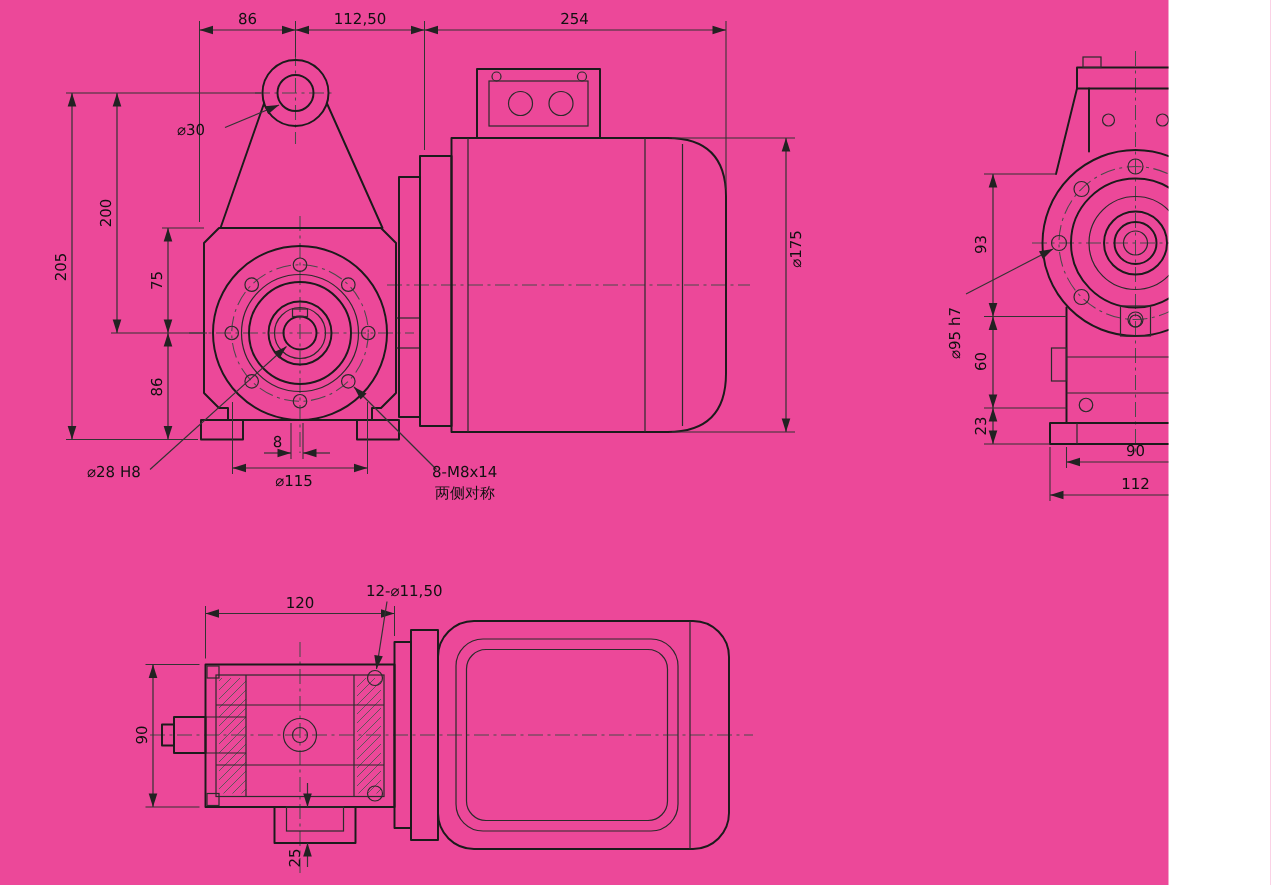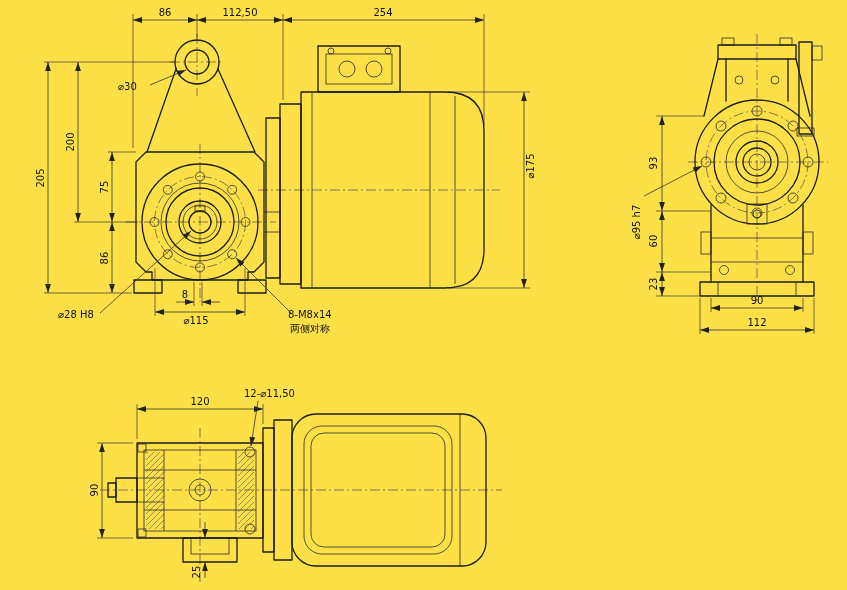--- a/index.html
+++ b/index.html
@@ -1,16 +1,16 @@
 <!DOCTYPE html>
 <html><head>
 <meta charset="utf-8">
 <style>
   html,body{margin:0;padding:0;background:#fff;}
-  .sheet{position:relative;width:847px;height:590px;background:#fde047;overflow:hidden;
+  .sheet{position:relative;width:779px;height:590px;background:#ec4899;overflow:hidden;
          font-family:"DejaVu Sans",sans-serif;}
   svg{position:absolute;left:0;top:0;}
   .ol{fill:none;stroke:#1b1b1b;stroke-width:1.3;stroke-linejoin:round;stroke-linecap:round;}
   .tl{fill:none;stroke:#2b2b2b;stroke-width:0.8;}
   .cl{fill:none;stroke:#4a4a4a;stroke-width:0.7;stroke-dasharray:10 3 2 3;}
   .dim{fill:none;stroke:#333;stroke-width:0.8;}
   .ext{fill:none;stroke:#333;stroke-width:0.7;}
   .ldr{fill:none;stroke:#333;stroke-width:0.8;}
   .arrf{fill:#222;}
   text.dt{font:10px "DejaVu Sans",sans-serif;fill:#111;}

